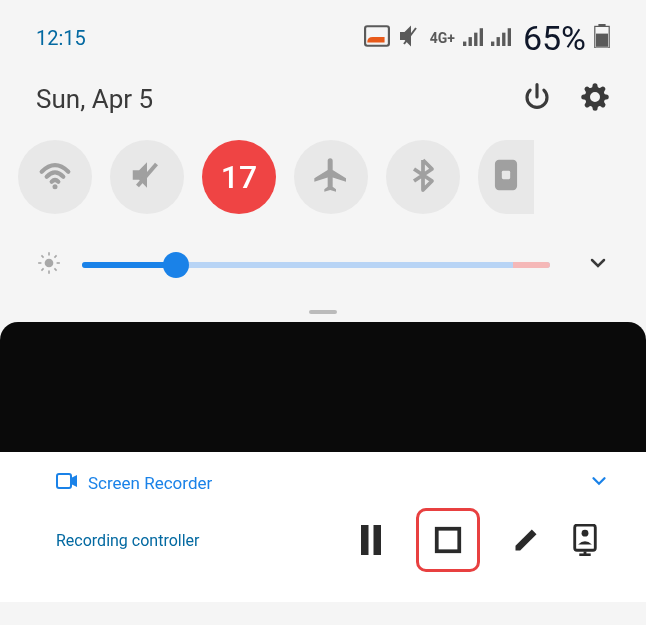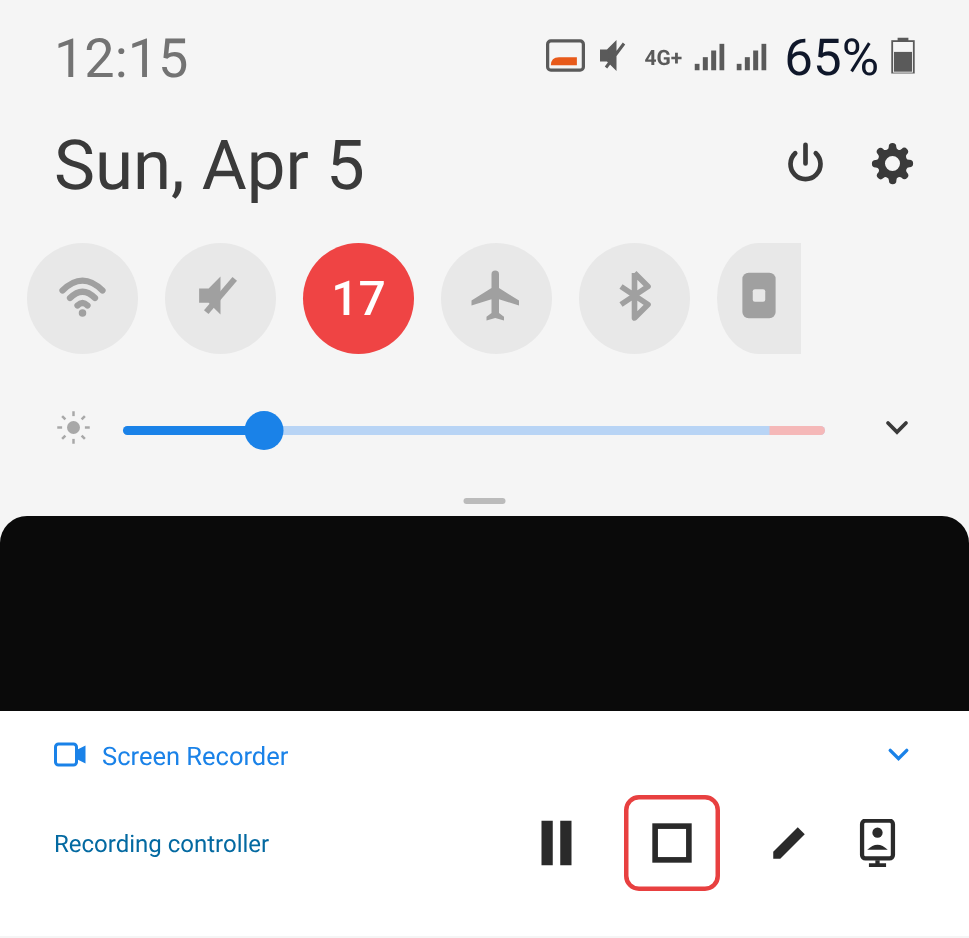--- a/index.html
+++ b/index.html
@@ -1,25 +1,25 @@
 <!DOCTYPE html>
 <html><head>
   <meta charset="utf-8">
   <style>
     * { margin: 0; padding: 0; box-sizing: border-box; }
     body { font-family: -apple-system, Roboto, sans-serif; background: #f5f5f5; width: 646px; height: 625px; overflow: hidden; }
     
     .status-bar { display: flex; justify-content: space-between; align-items: center; padding: 18px 36px 10px 36px; }
-    .status-time { font-size: 36px; color: #737373; font-weight: 400; }
+    .status-time { font-size: 20px; color: #0369a1; font-weight: 400; }
     .status-right { display: flex; align-items: center; gap: 8px; }
     .status-icon { color: #5a5a5a; }
     .battery-text { font-size: 34px; color: #0f172a; margin-left: 4px; }
     
     .header-row { display: flex; justify-content: space-between; align-items: center; padding: 14px 36px 18px 36px; }
-    .date-text { font-size: 46px; color: #3a3a3a; font-weight: 400; }
+    .date-text { font-size: 26px; color: #3a3a3a; font-weight: 400; }
     .header-icons { display: flex; gap: 28px; }
     .header-icon { color: #3a3a3a; cursor: pointer; }
     
     .quick-toggles { display: flex; gap: 18px; padding: 6px 18px; justify-content: flex-start; }
     .toggle-circle { width: 74px; height: 74px; border-radius: 50%; background: #e8e8e8; display: flex; align-items: center; justify-content: center; cursor: pointer; flex-shrink: 0; }
     .toggle-circle.active { background: #ef4444; }
     .toggle-icon { color: #a0a0a0; }
     .toggle-circle.active .toggle-number { color: #fff; font-size: 32px; font-weight: 500; }
     .toggle-partial { width: 56px; height: 74px; border-radius: 50% 0 0 50%; background: #e8e8e8; display: flex; align-items: center; justify-content: center; cursor: pointer; flex-shrink: 0; overflow: hidden; }
     
@@ -29,21 +29,21 @@
     .slider-fill { position: absolute; left: 0; top: 0; height: 100%; background: #1a82e8; border-radius: 3px; }
     .slider-warm { position: absolute; right: 0; top: 0; height: 100%; width: 8%; background: #f5b8b8; border-radius: 0 3px 3px 0; }
     .slider-thumb { position: absolute; top: 50%; width: 26px; height: 26px; background: #1a82e8; border-radius: 50%; transform: translate(-50%, -50%); }
     .expand-chevron { color: #3a3a3a; cursor: pointer; margin-left: 16px; }
     
     .drag-handle { display: flex; justify-content: center; padding: 18px 0 8px 0; }
     .drag-bar { width: 28px; height: 4px; background: #bbb; border-radius: 2px; }
     
     .dark-area { height: 130px; background: #0a0a0a; border-radius: 18px 18px 0 0; margin: 0; }
     
-    .notification-card { background: #fff; padding: 18px 36px 30px 36px; min-height: 130px; }
+    .notification-card { background: #fff; padding: 18px 36px 30px 56px; min-height: 130px; }
     .notif-header { display: flex; justify-content: space-between; align-items: center; margin-bottom: 12px; }
     .notif-app { display: flex; align-items: center; gap: 10px; }
     .notif-app-icon { color: #1a82e8; }
     .notif-app-name { color: #1a82e8; font-size: 17px; }
     .notif-chevron { color: #1a82e8; cursor: pointer; }
     .notif-body { display: flex; justify-content: space-between; align-items: center; }
     .notif-title { font-size: 16px; color: #0369a1; }
     .notif-controls { display: flex; gap: 32px; align-items: center; margin-right: 12px; }
     .control-btn { cursor: pointer; color: #2a2a2a; display: flex; align-items: center; justify-content: center; }
     .control-btn.highlighted { border: 3px solid #e84040; border-radius: 10px; padding: 14px; }

